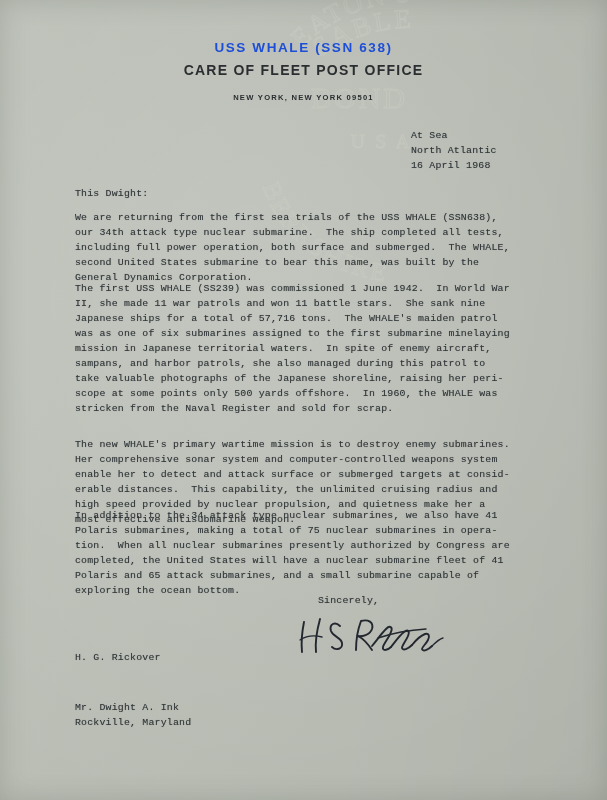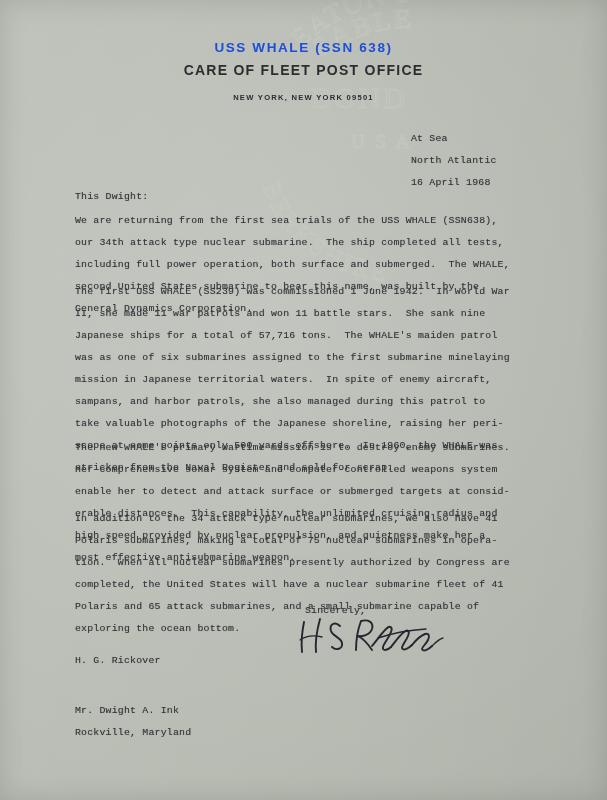--- a/index.html
+++ b/index.html
@@ -88,35 +88,35 @@
     letter-spacing: 1.25px;
     color: #2a2e30;
     margin-top: 15px;
   }
 
   
   .typed {
     position: absolute;
     color: #32373a;
     font-size: 9.9px;
-    line-height: 22px;
+    line-height: 15px;
     white-space: pre;
     letter-spacing: 0.02em;
     text-shadow: 0 0 0.7px rgba(50,55,58,0.45);
   }
 
   .dateblock { left: 411px; top: 128px; }
   .salutation { left: 75px; top: 186px; }
   .para { left: 75px; }
   .p1 { top: 210px; }
   .p2 { top: 281px; }
   .p3 { top: 437px; }
   .p4 { top: 508px; }
 
-  .closing { left: 305px; top: 593px; margin-top: 7px; }
+  .closing { left: 318px; top: 593px; }
   .signame { left: 75px; top: 650px; }
   .recipient { left: 75px; top: 700px; }
 
   
   .signature {
     position: absolute;
     left: 298px;
     top: 616px;
     width: 150px;
     height: 44px;

